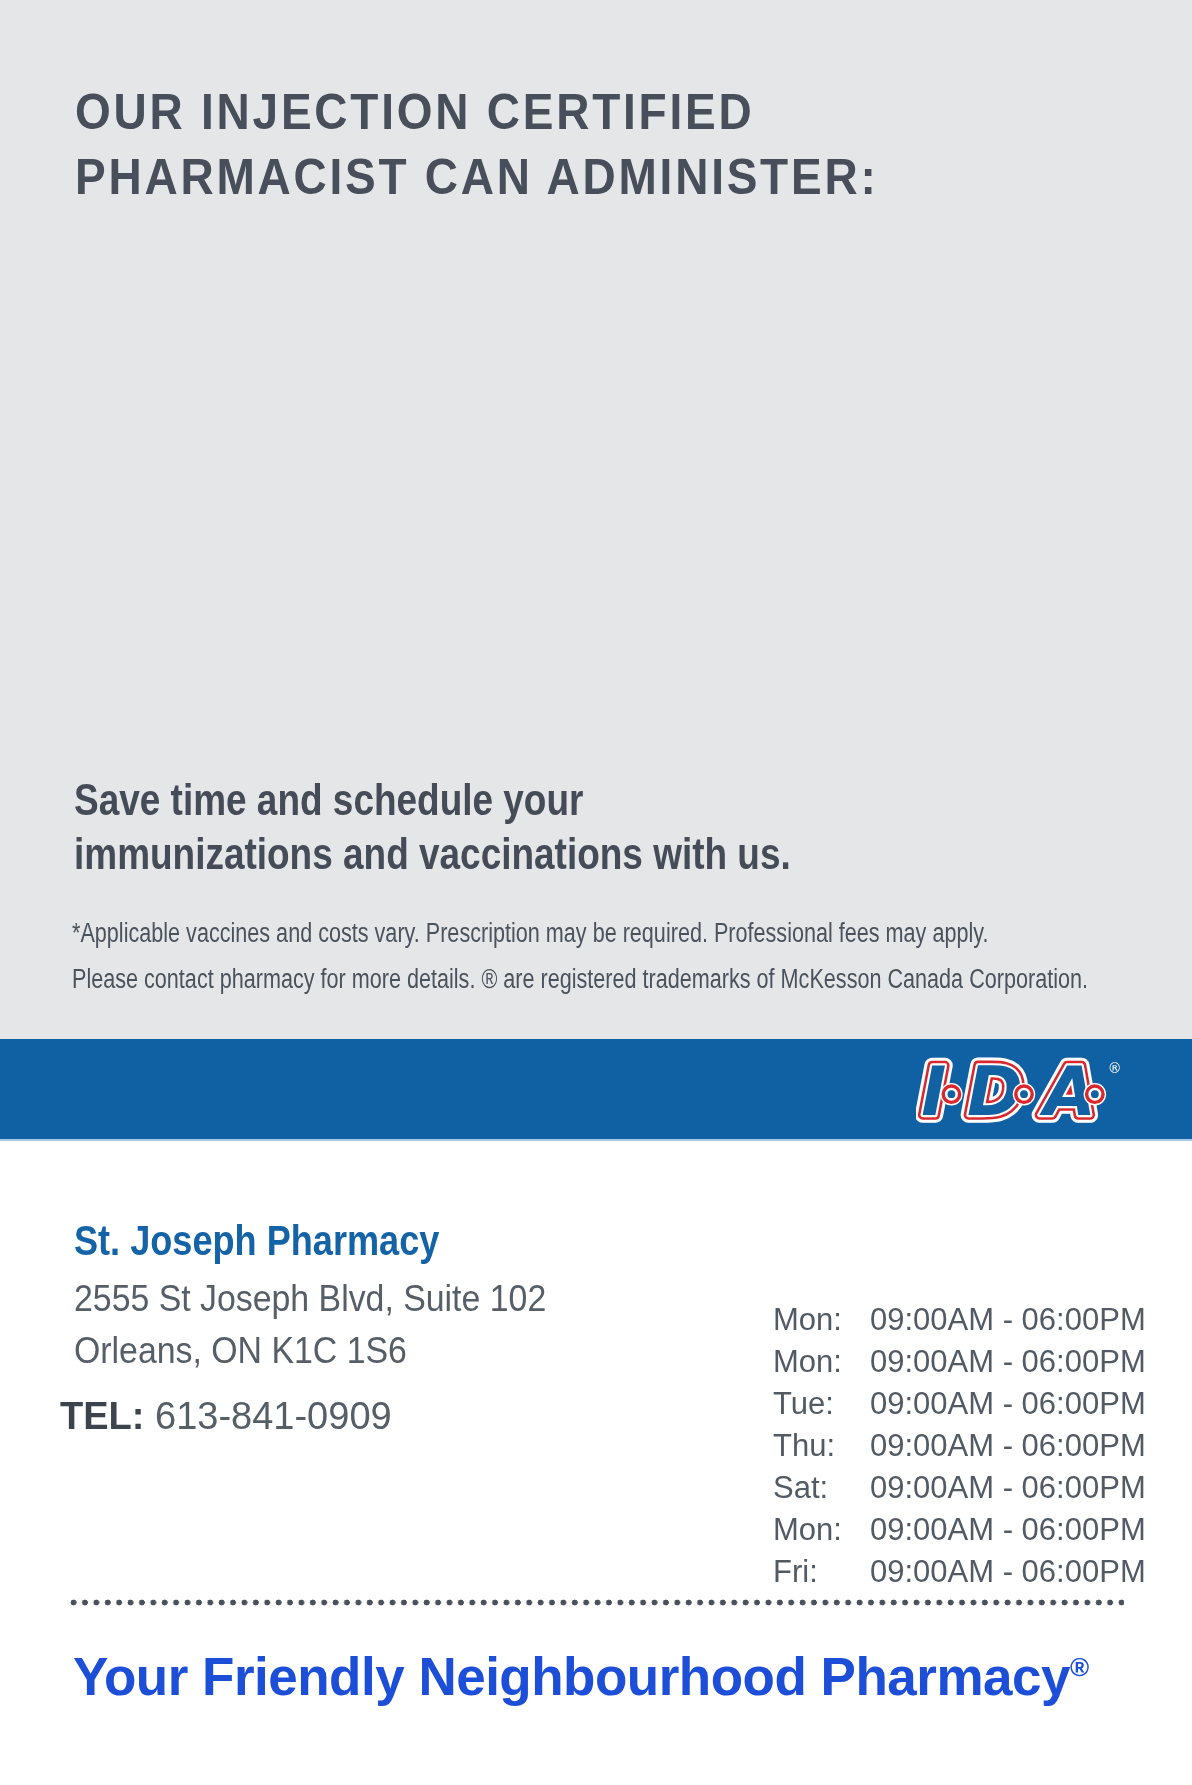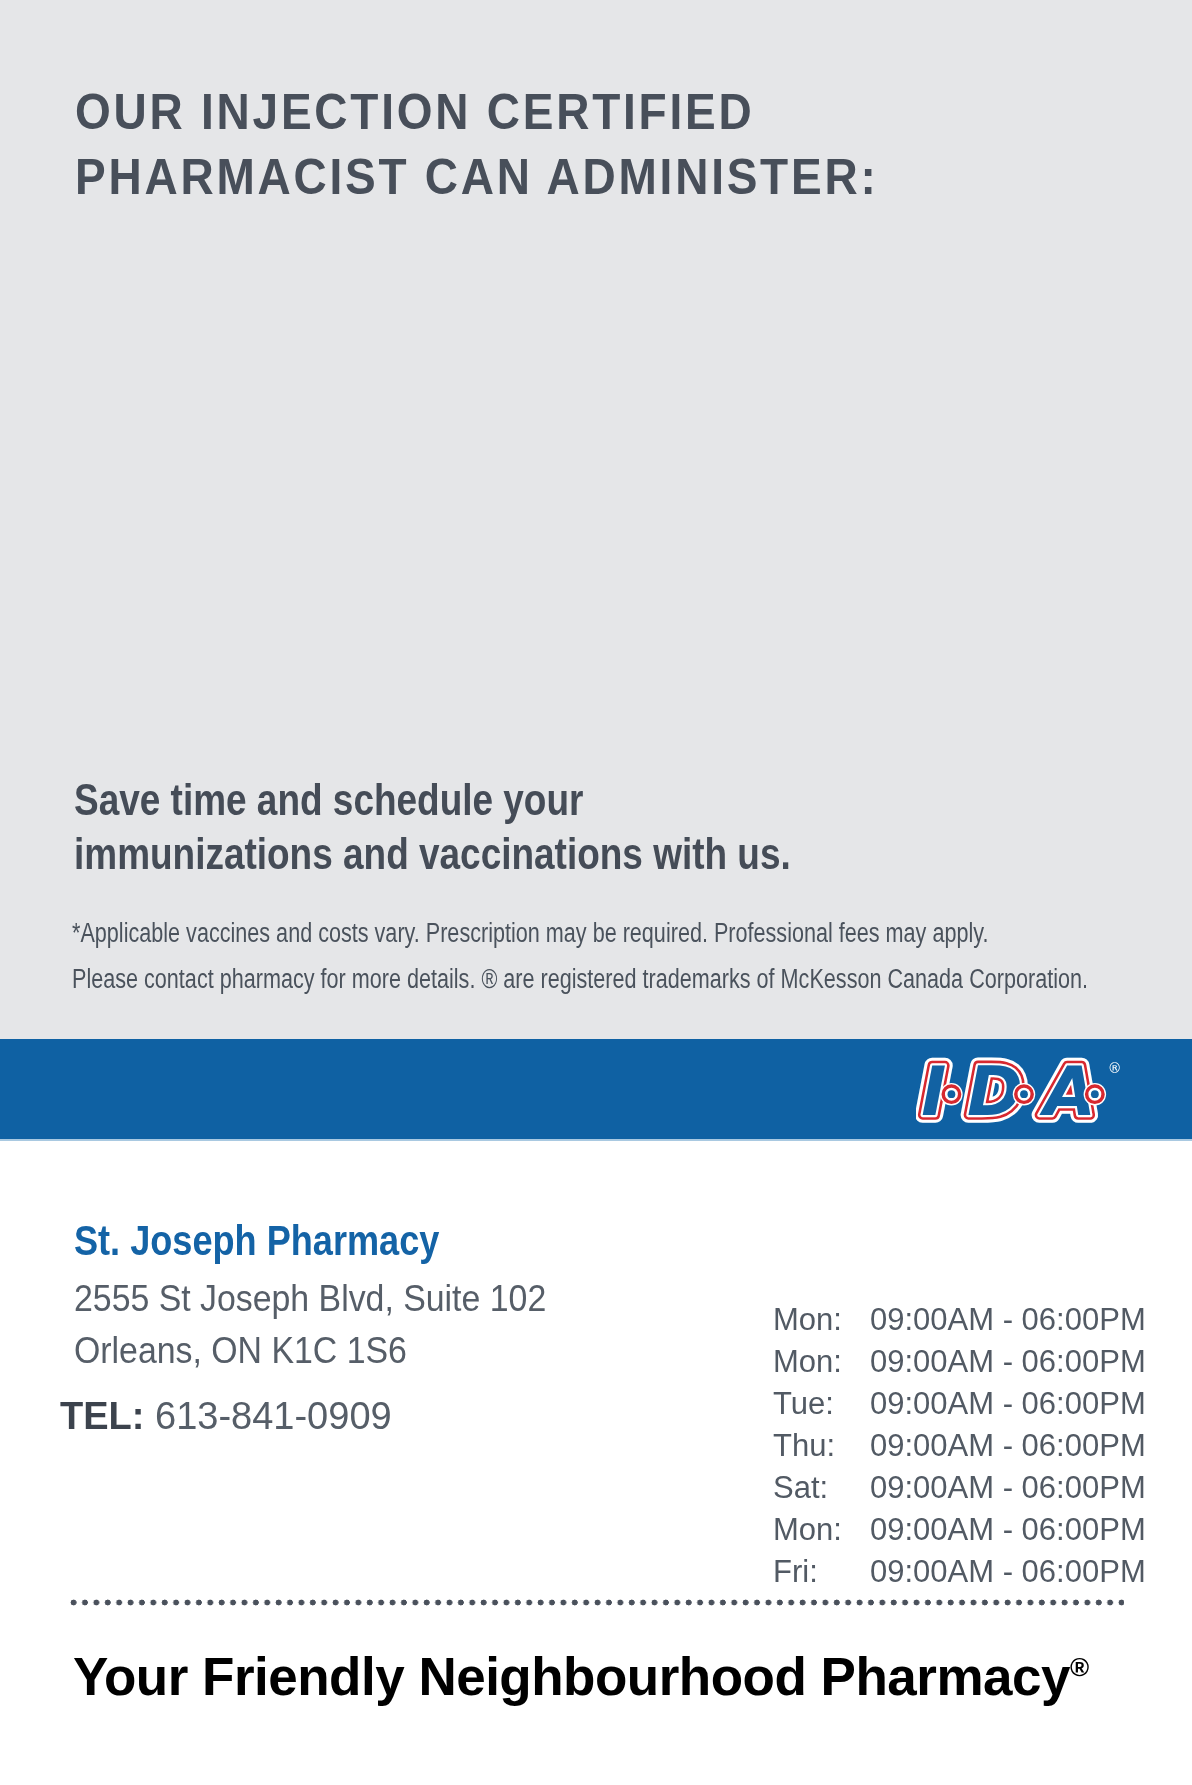--- a/index.html
+++ b/index.html
@@ -62,21 +62,21 @@
   }
   .hours-row { display:flex; line-height:42px; white-space:nowrap; }
   .hours-day { width:97px;margin-left:12px; }
   .dotted-divider {
     position:absolute; left:70px; top:458px; width:1054px; height:7px;
     background-image:radial-gradient(circle at 3.5px 3.5px, #4a515c 2.7px, transparent 3.2px);
     background-size:11.4px 7px; background-repeat:repeat-x;
   }
   .tagline {
     position:absolute; left:73px; top:505px;
-    font-size:53px; font-weight:bold; color:#000000;
+    font-size:53px; font-weight:bold; color:#1d4ed8;
     letter-spacing:-0.5px; white-space:nowrap;
   }
   .tagline sup { font-size:26px; vertical-align:super; line-height:0; }
 </style>
 </head>
 <body>
 
 <div class="page">
 
   <div class="top-panel">

